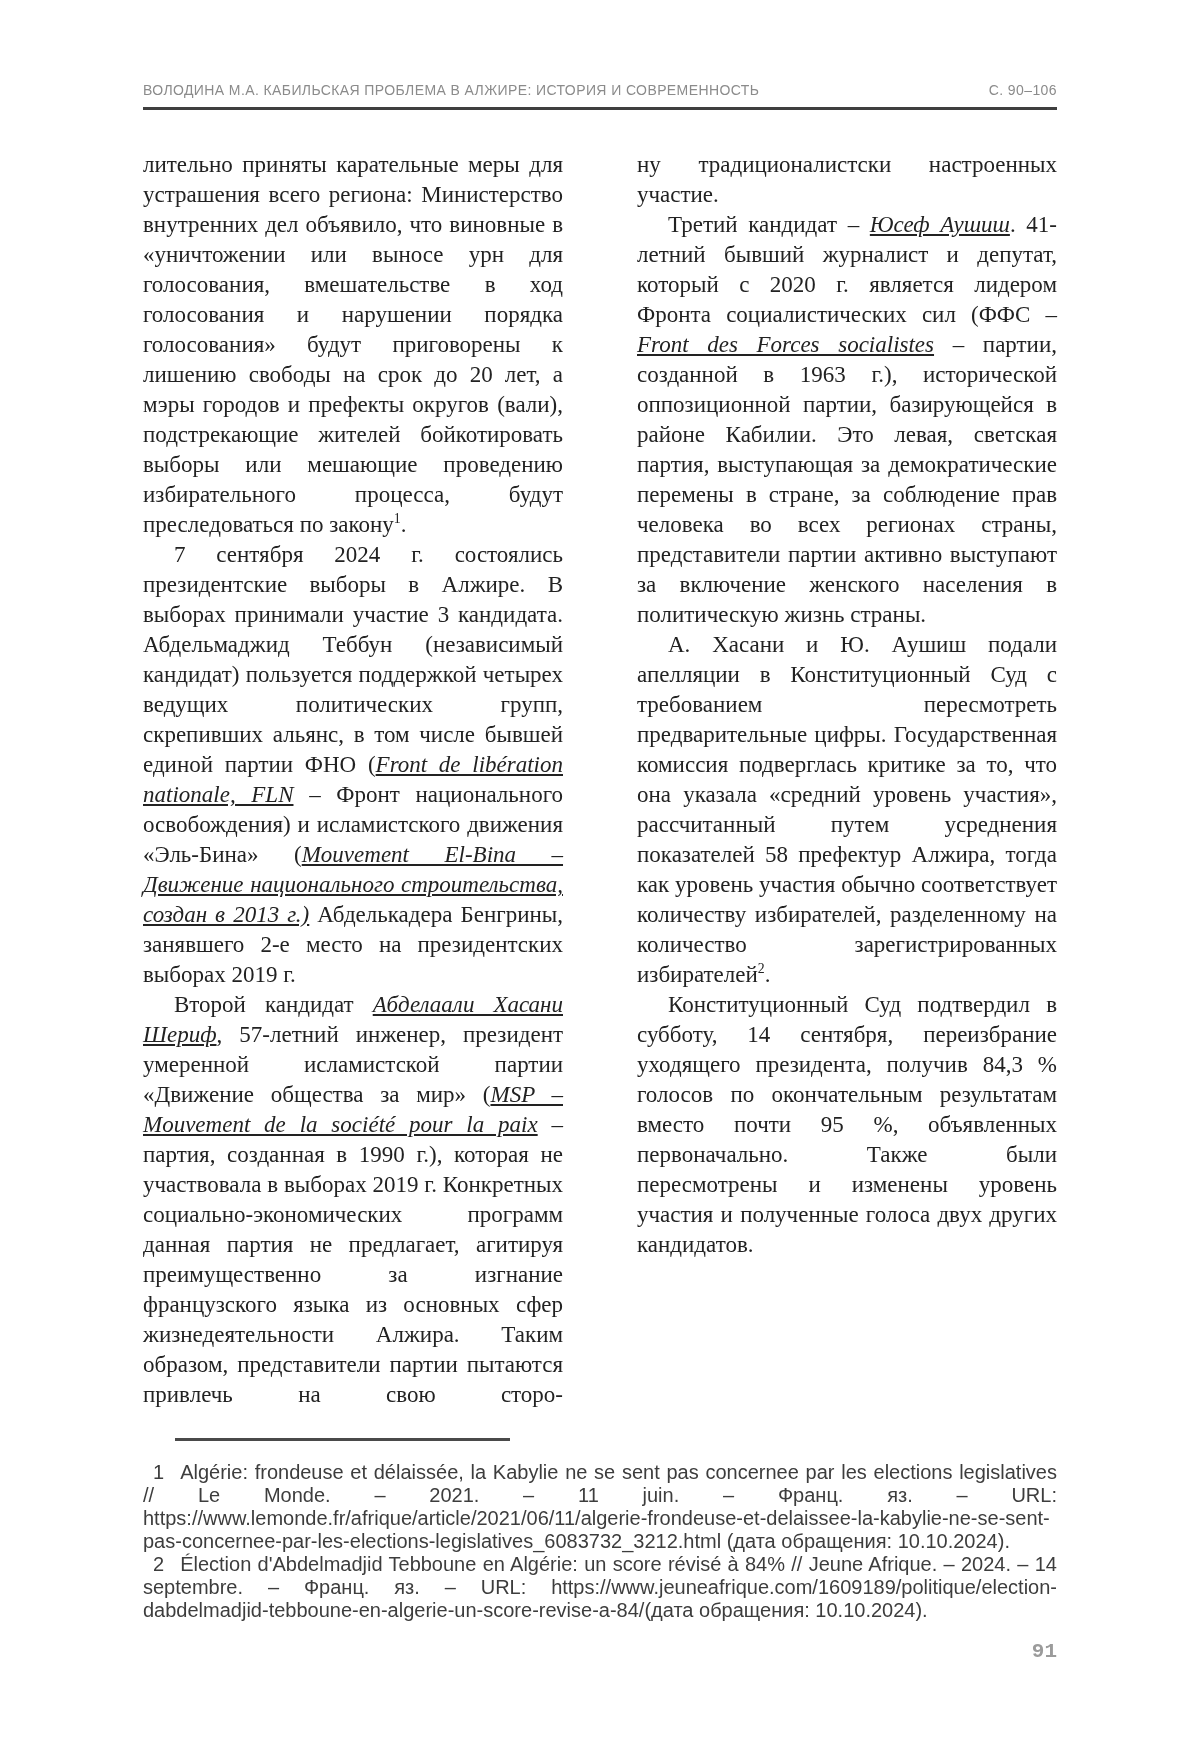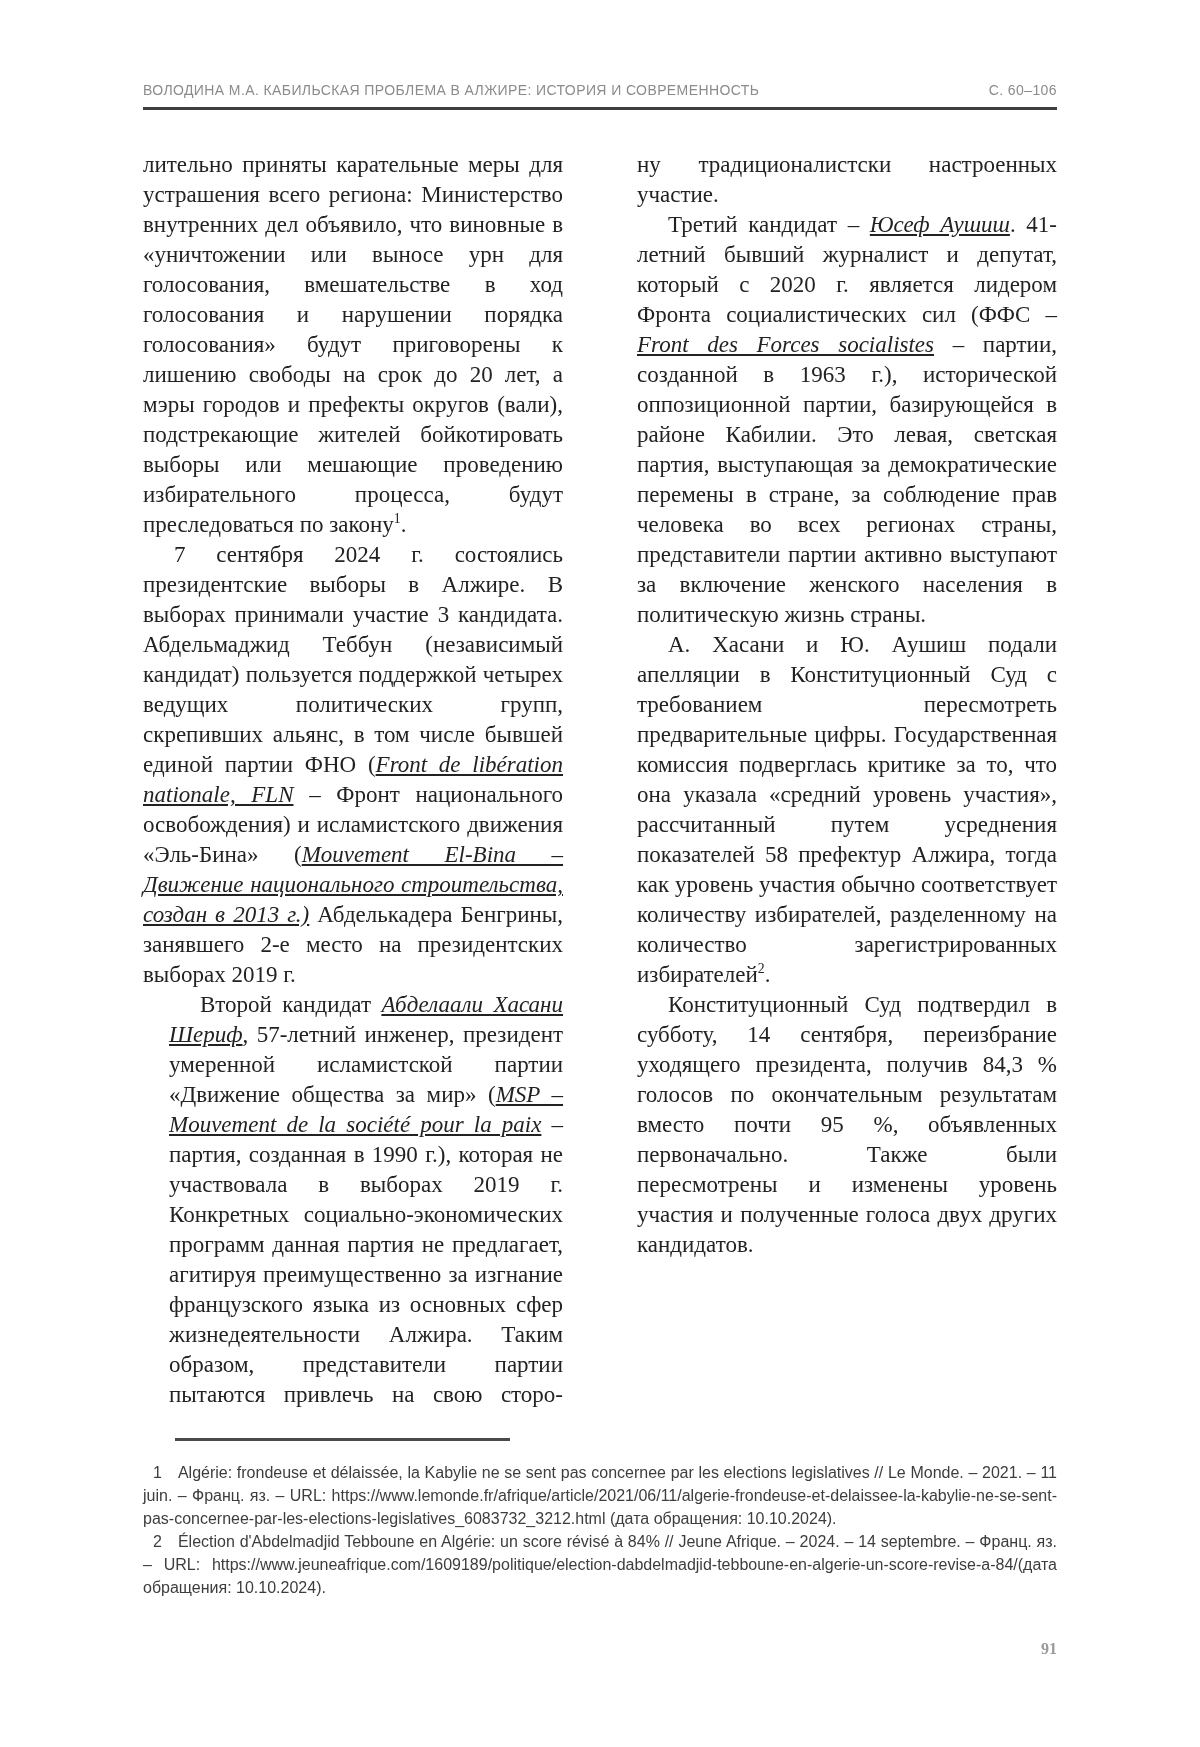--- a/index.html
+++ b/index.html
@@ -29,54 +29,54 @@
     display:flex;gap:74px;
   }
   .text-column{flex:1 1 0;min-width:0;}
   .para{
     margin:0;
     font-size:23px;line-height:30px;color:#222222;
     text-align:justify;
     hyphens:none;
   }
   .para.indent{text-indent:31px;}
-  .para.flush-last{text-align-last:justify;margin-left:26px;}
+  .para.flush-last{text-align-last:justify;}
   .para i{font-style:italic;text-decoration:underline;}
   .para sup{font-size:60%;line-height:0;vertical-align:super;}
   
   .footnotes{
     position:absolute;top:1438px;left:143px;right:143px;
   }
   .footnote-separator{
     width:335px;height:3px;background:#4a4a4a;
     margin:0 0 20px 32px;
   }
   .footnote{
     margin:0;
     font-family:"Liberation Sans", sans-serif;
-    font-size:16px;line-height:23px;color:#3d3d3d;
+    font-size:20px;line-height:23px;color:#3d3d3d;
     text-align:justify;
     text-indent:10px;
   }
   .footnote .fn-marker{padding-right:16px;}
   
   .page-number{
     position:absolute;top:1640px;right:143px;
-    font-family:Liberation Serif, serif;
-    font-weight:bold;font-size:16px;color:#9b9b9b;
+    font-family:Liberation Mono, monospace;
+    font-weight:bold;font-size:21px;color:#9b9b9b;
   }
 </style>
 </head>
 <body>
 
 <div class="page">
 
   <div class="page-header">
     <span>ВОЛОДИНА М.А. КАБИЛЬСКАЯ ПРОБЛЕМА В АЛЖИРЕ: ИСТОРИЯ И СОВРЕМЕННОСТЬ</span>
-    <span>С. 60–106</span>
+    <span>С. 90–106</span>
   </div>
   <div class="header-rule"></div>
 
   <div class="article-body">
     <div class="text-column">
         <p class="para"><span>лительно приняты карательные меры для устрашения всего региона: Министерство внутренних дел объявило, что виновные в «уничтожении или выносе урн для голосования, вмешательстве в ход голосования и нарушении порядка голосования» будут приговорены к лишению свободы на срок до 20 лет, а мэры городов и префекты округов (вали), подстрекающие жителей бойкотировать выборы или мешающие проведению избирательного процесса, будут преследоваться по закону</span><sup>1</sup><span>.</span></p>
         <p class="para indent"><span>7 сентября 2024 г. состоялись президентские выборы в Алжире. В выборах принимали участие 3 кандидата. Абдельмаджид Теббун (независимый кандидат) пользуется поддержкой четырех ведущих политических групп, скрепивших альянс, в том числе бывшей единой партии ФНО (</span><i>Front de libération nationale, FLN</i><span> – Фронт национального освобождения) и исламистского движения «Эль-Бина» (</span><i>Mouvement El-Bina – Движение национального строительства, создан в 2013 г.)</i><span> Абделькадера Бенгрины, занявшего 2-е место на президентских выборах 2019 г.</span></p>
         <p class="para indent flush-last"><span>Второй кандидат </span><i>Абделаали Хасани Шериф</i><span>, 57-летний инженер, президент умеренной исламистской партии «Движение общества за мир» (</span><i>MSP – Mouvement de la société pour la paix</i><span> – партия, созданная в 1990 г.), которая не участвовала в выборах 2019 г. Конкретных социально-экономических программ данная партия не предлагает, агитируя преимущественно за изгнание французского языка из основных сфер жизнедеятельности Алжира. Таким образом, представители партии пытаются привлечь на свою сторо-</span></p>
       </div>
     <div class="text-column">

